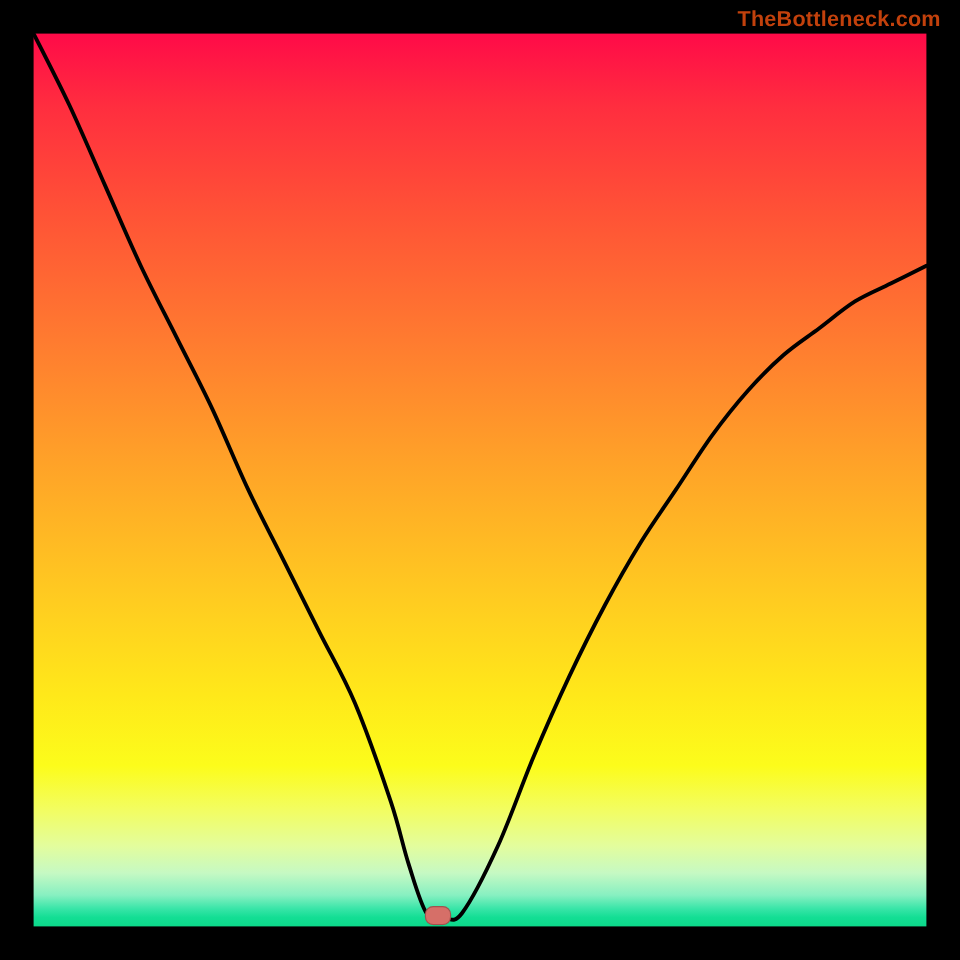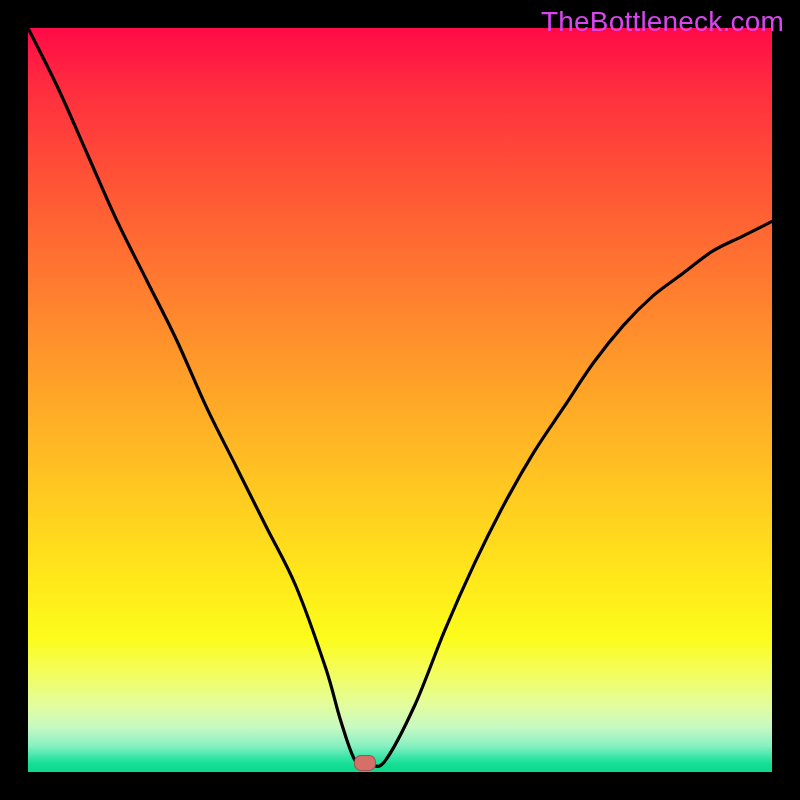--- a/index.html
+++ b/index.html
@@ -42,23 +42,23 @@
       #39e5a8 98%,
       #13de94 99%,
       #0cd98a 100%
     );
   }
   .watermark {
     position: absolute;
     top: 6px;
     right: 16px;
     font-family: Arial, Helvetica, sans-serif;
-    font-size: 28px;
-    font-weight: 400;
-    color: #d946ef;
+    font-size: 18px;
+    font-weight: 700;
+    color: #c2410c;
     letter-spacing: 0.2px;
     user-select: none;
   }
   svg.curve {
     position: absolute;
     top: 0;
     left: 0;
     width: 744px;
     height: 744px;
     overflow: visible;

